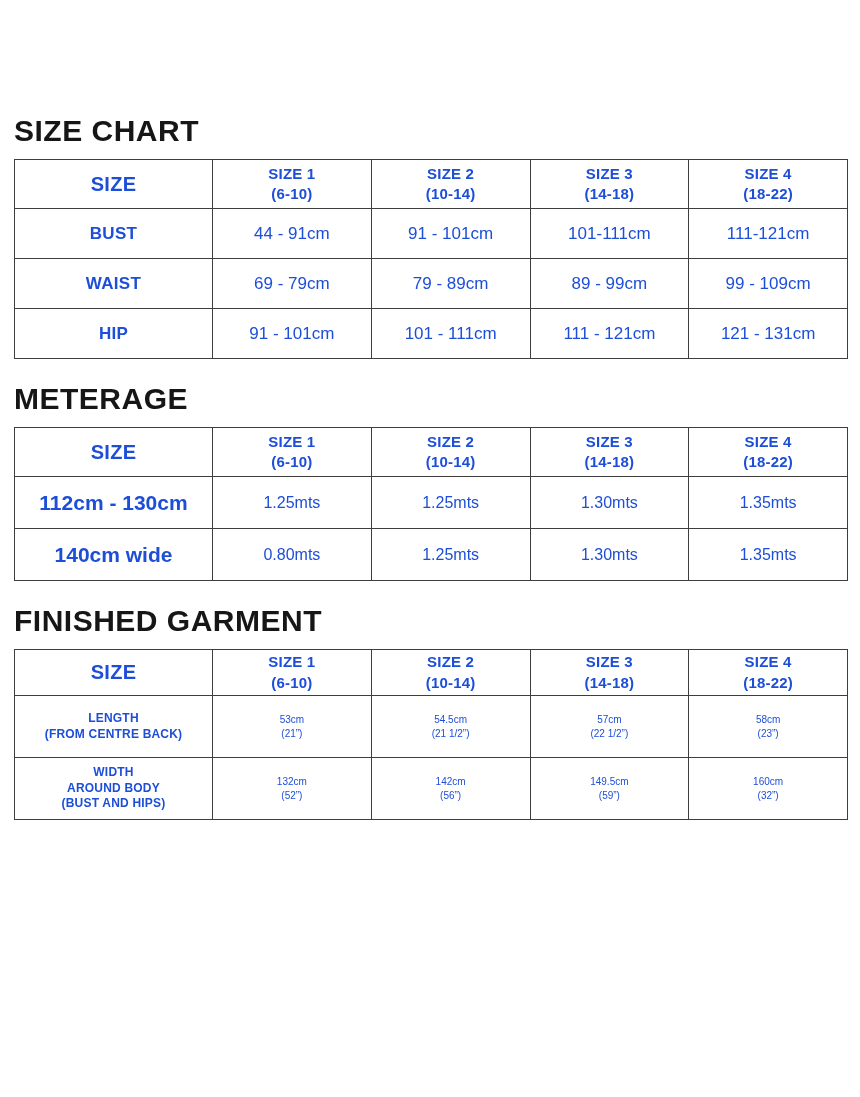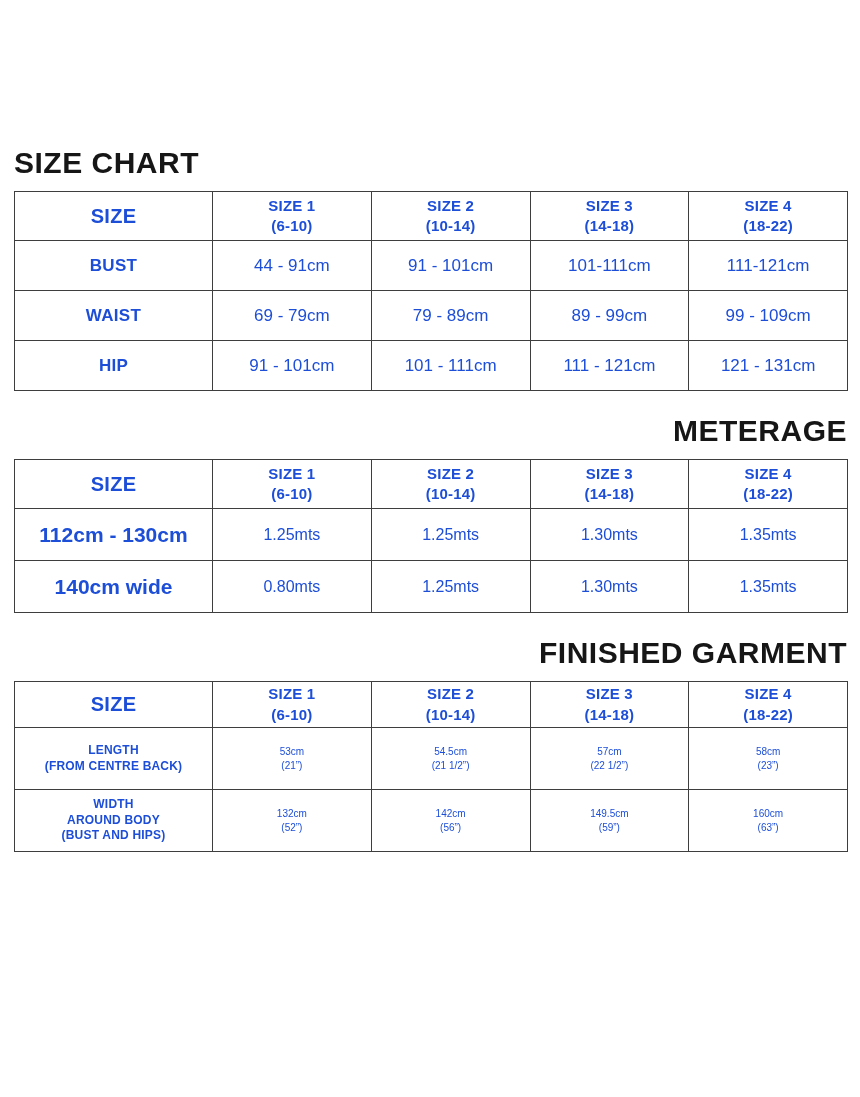--- a/index.html
+++ b/index.html
@@ -8,34 +8,32 @@
     background: #ffffff;
   }
   body {
     width: 860px;
     height: 1097px;
     font-family: "Liberation Sans", sans-serif;
     color: #1d1d1d;
     overflow: hidden;
   }
   .page {
-    padding: 116px 13px 0 14px;
-    margin-top: 32px;
+    padding: 116px 24px 0 14px;
   }
   .section-title {
     font-size: 30px;
     font-weight: 700;
     letter-spacing: 0.5px;
     color: #161616;
     line-height: 1;
     margin: 0 0 13px 0;
   }
   .section + .section .section-title {
     margin-top: 25px;
-    text-align: right;
   }
   table {
     border-collapse: collapse;
     table-layout: fixed;
     width: 833px;
   }
   col.c-label { width: 198px; }
   col.c-size  { width: 158.75px; }
   th, td {
     border: 1px solid #3e3e3e;
@@ -202,19 +200,19 @@
         <td class="row-label">WIDTH
 AROUND BODY
 (BUST AND HIPS)</td>
         <td>132cm
 (52”)</td>
         <td>142cm
 (56”)</td>
         <td>149.5cm
 (59”)</td>
         <td>160cm
-(63”)</td>
+(32”)</td>
       </tr>
     </tbody>
       </table>
   </div>
 
 </div>
 
 </body></html>

